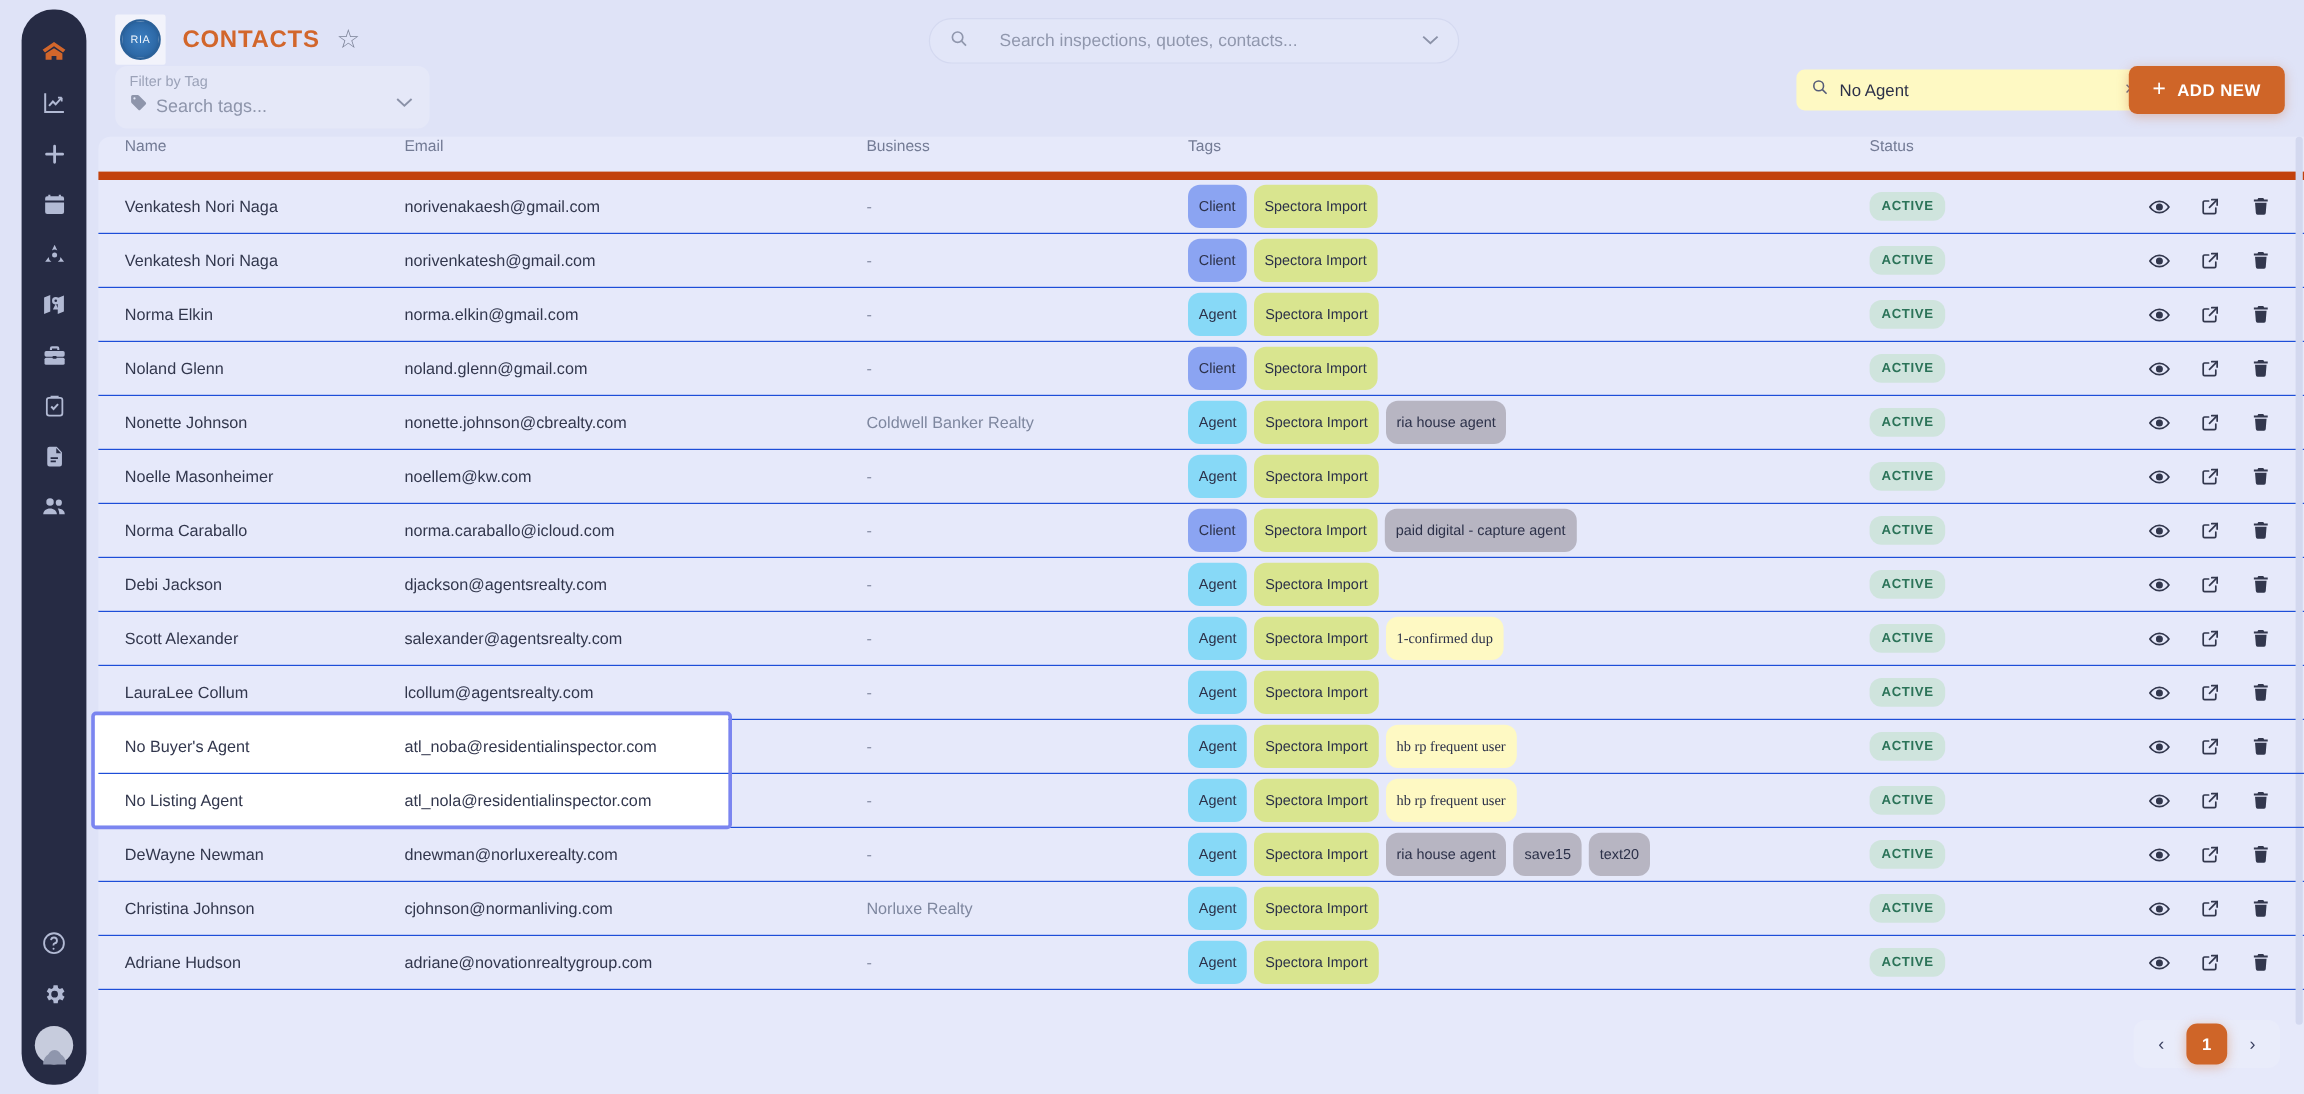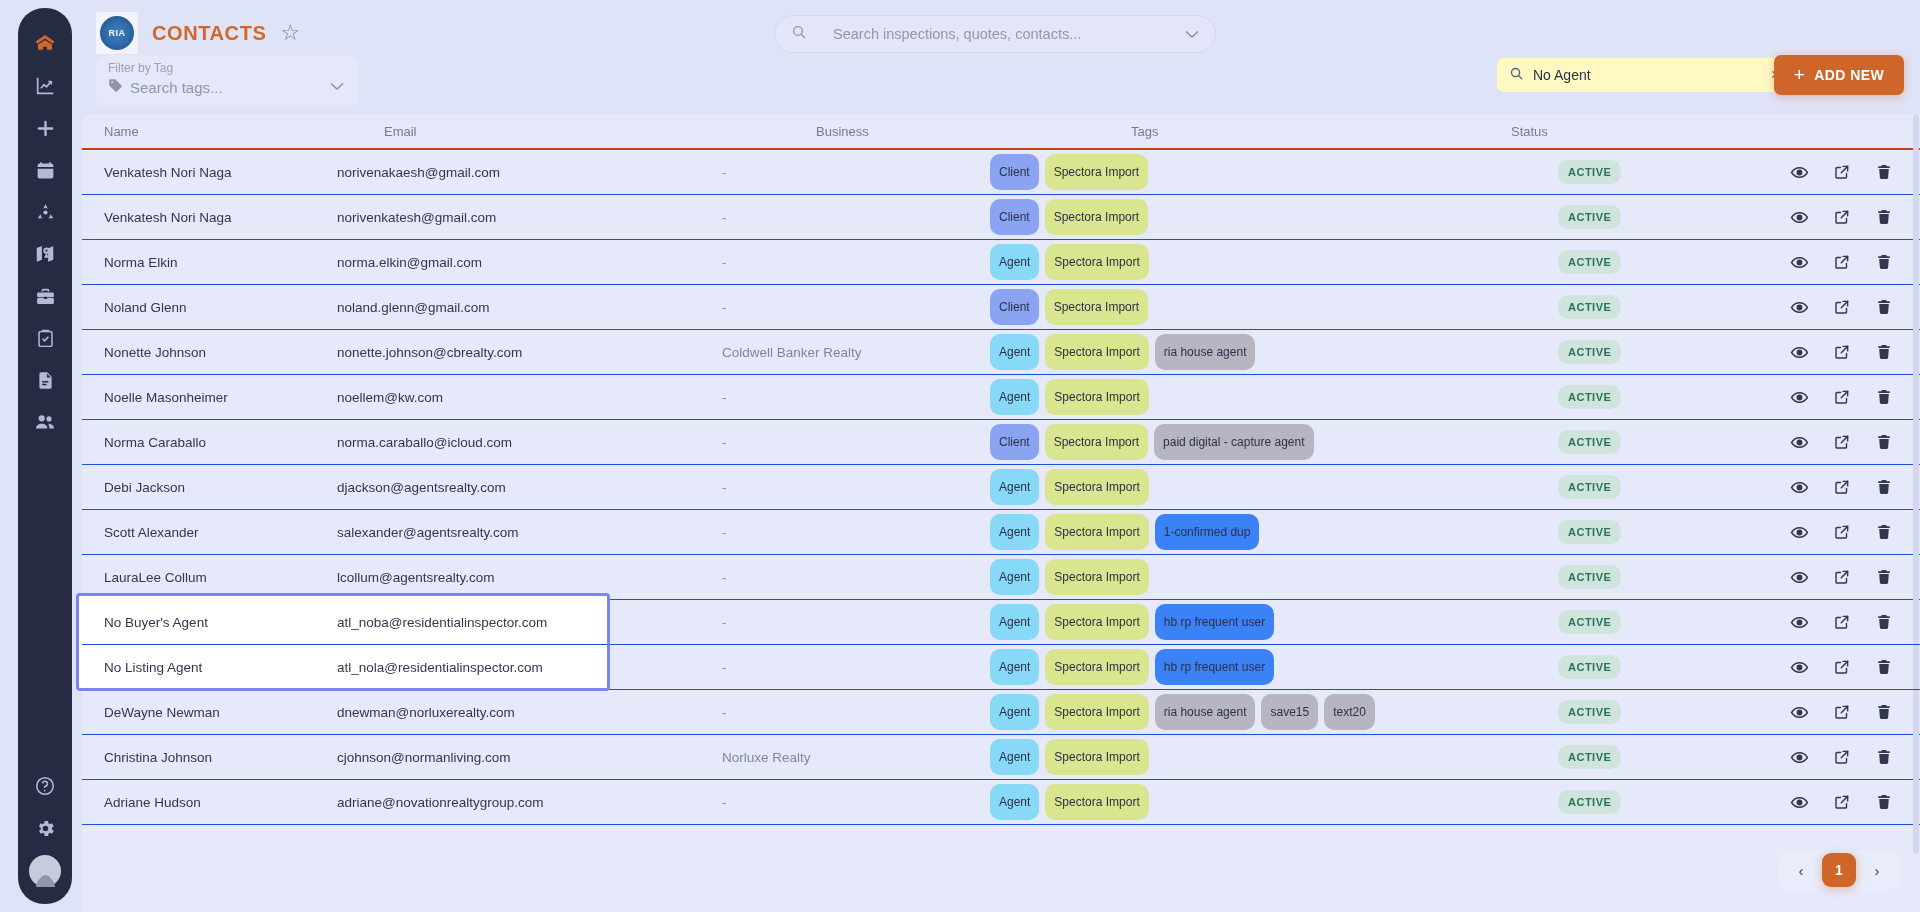--- a/index.html
+++ b/index.html
@@ -44,21 +44,21 @@
   .header { position: absolute; left: 82px; top: 0; right: 0; height: 110px; }
   .brand { position: absolute; left: 14px; top: 12px; display: flex; align-items: center; gap: 14px; }
   .logo {
     width: 42px; height: 42px; background: #f2f3fb;
     display: flex; align-items: center; justify-content: center; border-radius: 2px;
   }
   .logo-seal {
     width: 34px; height: 34px; border-radius: 50%;
     background: radial-gradient(circle at 50% 50%, #3d7fc1 0%, #2e6aa8 60%, #1f5286 100%);
     display:flex; align-items:center; justify-content:center;
-    color:#eef4fb; font-size:9px; font-weight:bold; letter-spacing:0.5px;
+    color:#eef4fb; font-size:9px; font-weight:normal; letter-spacing:0.5px;
     border: 2px solid #2b6199;
   }
   .page-title {
     color: #d2662b; font-size: 20px; font-weight: bold; letter-spacing: 0.6px;
   }
   .star { color: #7c8398; font-size: 22px; line-height: 1; cursor: pointer; }
 
   .tagfilter {
     position: absolute; left: 14px; top: 55px;
     width: 262px; height: 52px;
@@ -97,22 +97,22 @@
     box-shadow: 0 2px 10px rgba(207,101,40,0.35);
   }
 
   
   .tablecard {
     position: absolute; left: 82px; top: 114px; right: 0; bottom: 0;
     background: #e6e9fa;
     border-top-left-radius: 10px;
   }
   .thead {
-    display: flex; align-items: center; height: 36px;
-    padding: 0 0 0 10px; border-bottom: 2px solid #c2410c; gap: 47px;
+    display: flex; height: 36px;
+    padding: 0 0 0 10px; border-bottom: 7px solid #c2410c;
   }
   .thead .th { font-size: 13px; color: #737b95; }
   .c-name { width: 245px; padding-left: 12px; }
   .c-email { width: 385px; }
   .c-biz { width: 268px; }
   .c-tags { flex: 1; }
   .c-status { width: 232px; }
   .c-act { width: 130px; }
 
   .trow {
@@ -128,21 +128,21 @@
   .tag {
     display: inline-flex; align-items: center;
     height: 36px; padding: 0 9px; border-radius: 10px;
     font-size: 12px; color: #2c3149; margin-right: 6px; white-space: nowrap;
     cursor: pointer;
   }
   .tag-agent { background: #87d9f7; }
   .tag-client { background: #8ba4f2; }
   .tag-import { background: #d9e58f; }
   .tag-gray { background: #b7b5c2; }
-  .tag-green { background: #3b82f6; }
+  .tag-green { background: #fef9c3; font-family: Liberation Serif, serif; }
 
   .badge {
     display: inline-flex; align-items: center;
     height: 20px; padding: 12px 10px; border-radius: 10px;
     background: #cfe4dd; color: #2b7358;
     font-size: 11px; font-weight: bold; letter-spacing: 0.5px;
   }
   .acts { display: flex; align-items: center; gap: 24px; color: #4a5068; }
   .acts span { cursor: pointer; display:flex; }
 

